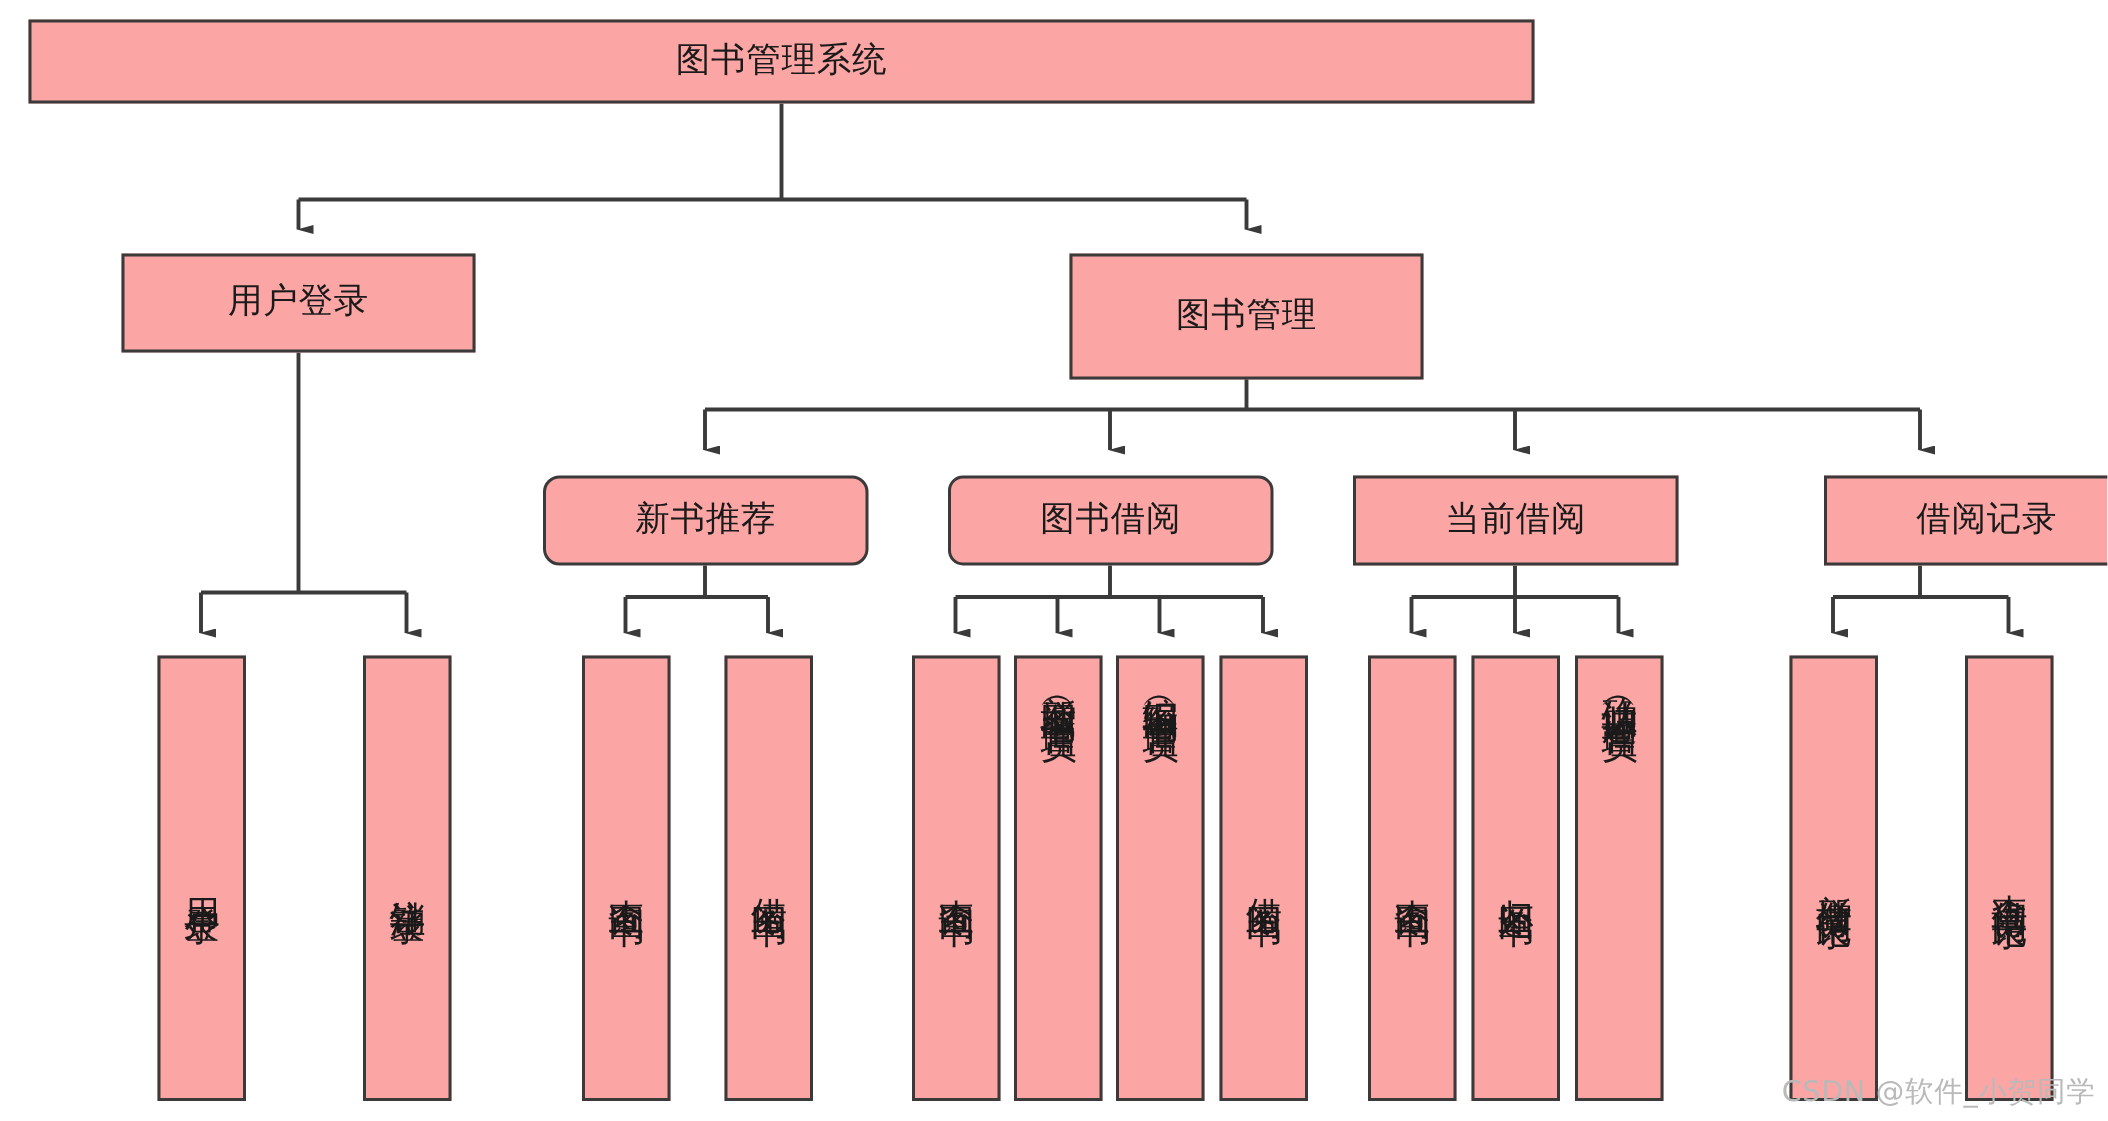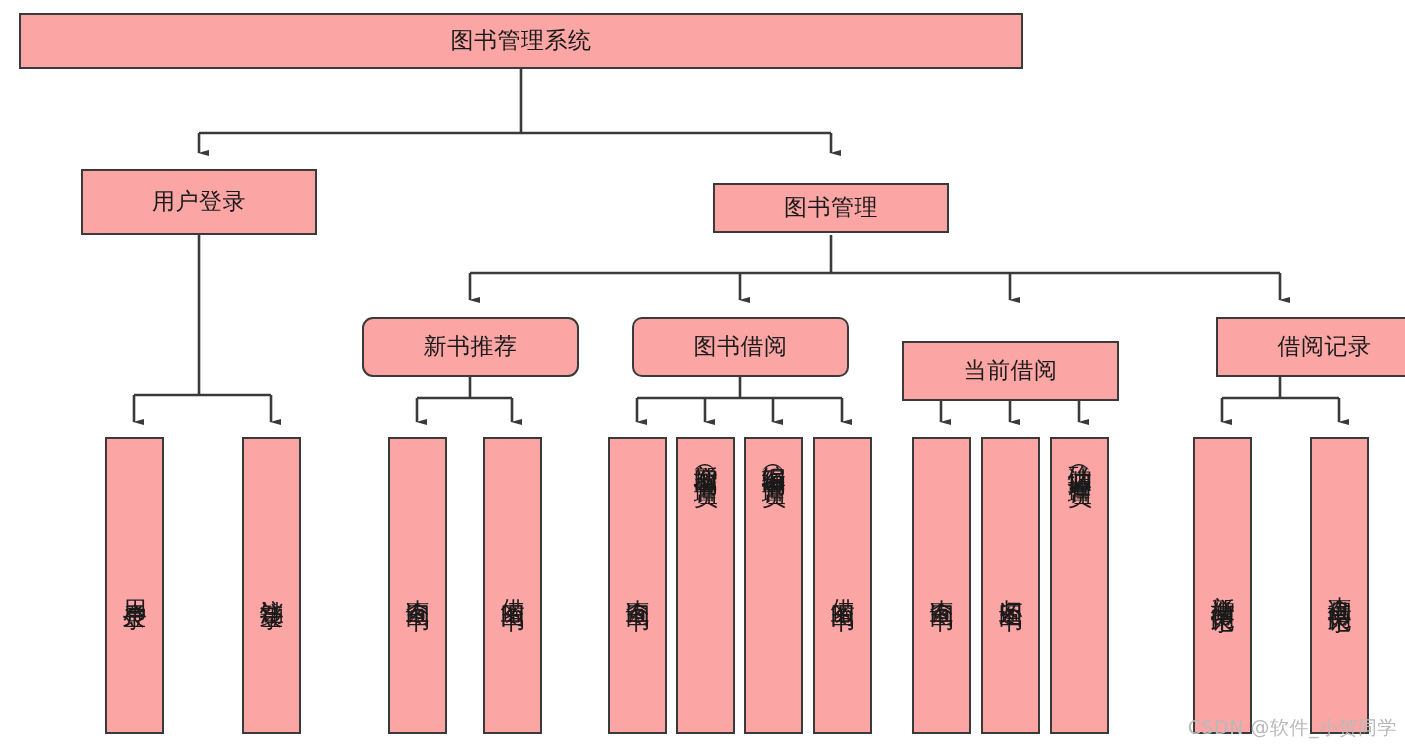--- a/index.html
+++ b/index.html
@@ -126,31 +126,31 @@
     </g>
   </svg>
 
   <div class="node horizontal" style="left:19px; top:13px; width:1004px; height:56px;">
     <span class="node-label">图书管理系统</span>
   </div>
 
   <div class="node horizontal" style="left:81px; top:169px; width:236px; height:66px;">
     <span class="node-label">用户登录</span>
   </div>
-  <div class="node horizontal" style="left:713px; top:183px; width:236px; height:50px;">
+  <div class="node horizontal" style="left:713px; top:169px; width:236px; height:84px;">
     <span class="node-label">图书管理</span>
   </div>
 
   <div class="node horizontal" style="left:362px; top:317px; width:217px; height:60px;border-radius:11px;">
     <span class="node-label">新书推荐</span>
   </div>
   <div class="node horizontal" style="left:632px; top:317px; width:217px; height:60px;border-radius:10px;">
     <span class="node-label">图书借阅</span>
   </div>
-  <div class="node horizontal" style="left:902px; top:317px; width:217px; height:60px;margin-top:24px;">
+  <div class="node horizontal" style="left:902px; top:317px; width:217px; height:60px;">
     <span class="node-label">当前借阅</span>
   </div>
   <div class="node horizontal" style="left:1172px; top:317px; width:217px; height:60px;margin-left:44px;">
     <span class="node-label">借阅记录</span>
   </div>
 
   <div class="node vertical short" style="left:105px; top:437px; width:59px; height:297px;">
     <span class="node-label">用户登录</span>
   </div>
   <div class="node vertical short" style="left:242px; top:437px; width:59px; height:297px;">

